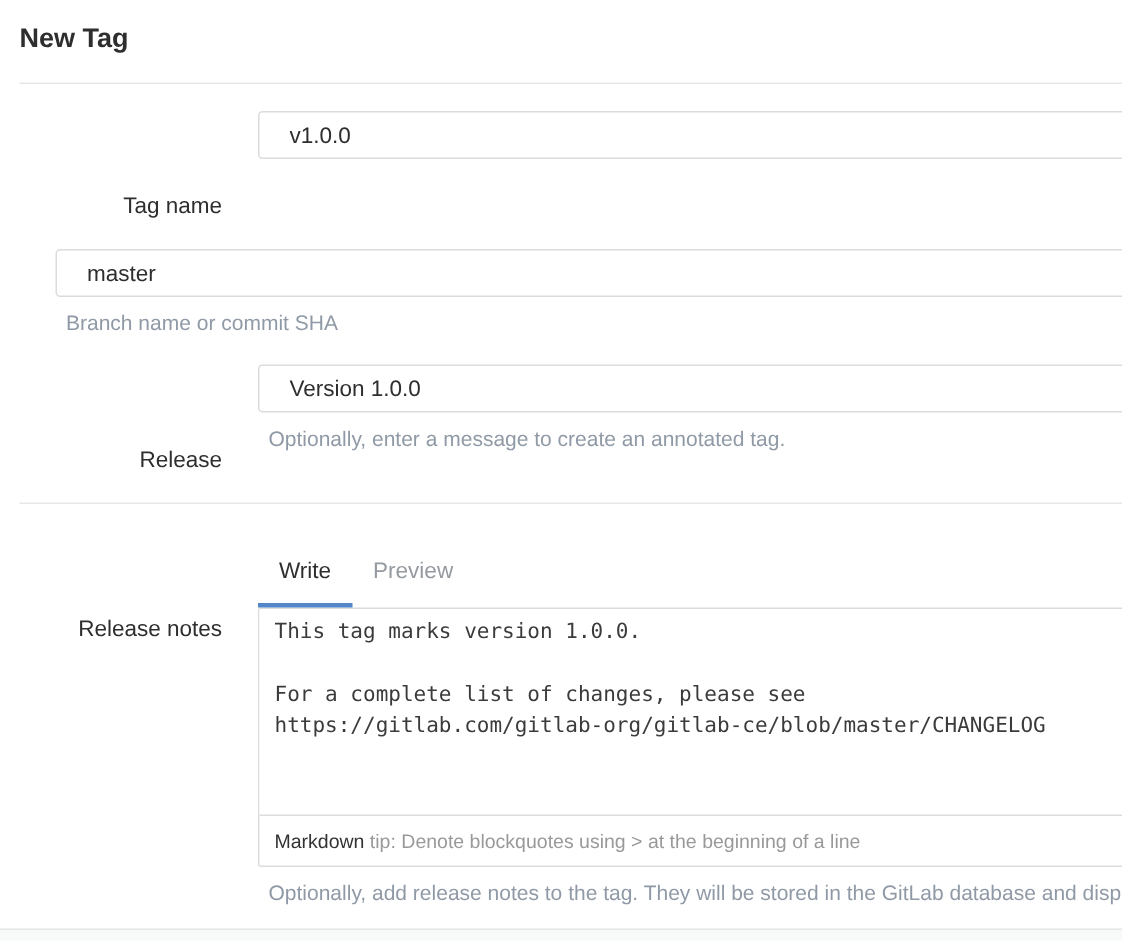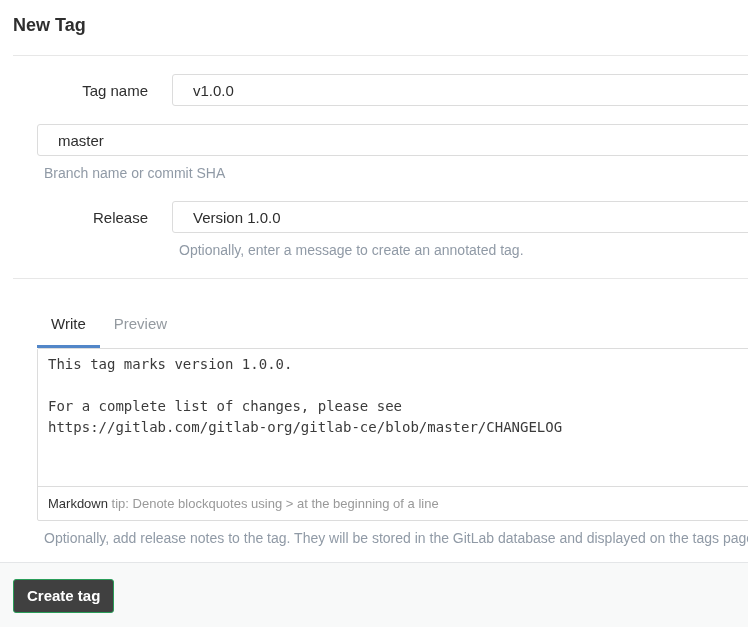--- a/index.html
+++ b/index.html
@@ -17,21 +17,21 @@
     margin: 13px 0 0; color: #2e2e2e;
   }
   hr.divider { border: 0; border-top: 1px solid #e7e7e7; height: 0; }
   hr.divider-top { margin: 17px 0 18px; }
   hr.divider-mid { margin: 14px 0 22px; }
 
   .form-row { display: flex; align-items: flex-start; margin-bottom: 18px; }
   .form-row:last-child { margin-bottom: 0; }
   .form-label {
     width: 135px; flex: 0 0 135px; text-align: right;
-    font-size: 15px; line-height: 20px; padding-top: 7px; color: #2e2e2e;
+    font-size: 15px; line-height: 20px; padding-top: 7px; color: #2e2e2e; margin-top: 47px;
   }
   .form-label.notes-label { padding-top: 5px; }
   .form-field { flex: 1 1 auto; margin-left: 24px; min-width: 0; }
   input.text-input {
     display: block; width: 100%; height: 32px;
     border: 1px solid #dcdcdc; border-radius: 3px;
     padding: 0 20px; font-size: 15px; color: #2e2e2e;
     font-family: inherit; background: #fff; outline: none;
   }
   .form-hint {
@@ -100,20 +100,21 @@
       <label class="form-label">Release</label>
       <div class="form-field">
         <input class="text-input" type="text" value="Version 1.0.0" style="">
         <p class="form-hint">Optionally, enter a message to create an annotated tag.</p>
       </div>
     </div>
 
     <hr class="divider divider-mid">
 
     <div class="form-row">
+      <label class="form-label notes-label">Release notes</label>
       <div class="form-field">
 
         <div class="tabs">
           <span class="tab active">Write</span>
           <span class="tab">Preview</span>
         </div>
 
         <div class="md-area">
           <textarea class="notes-textarea" style="">This tag marks version 1.0.0.
 

